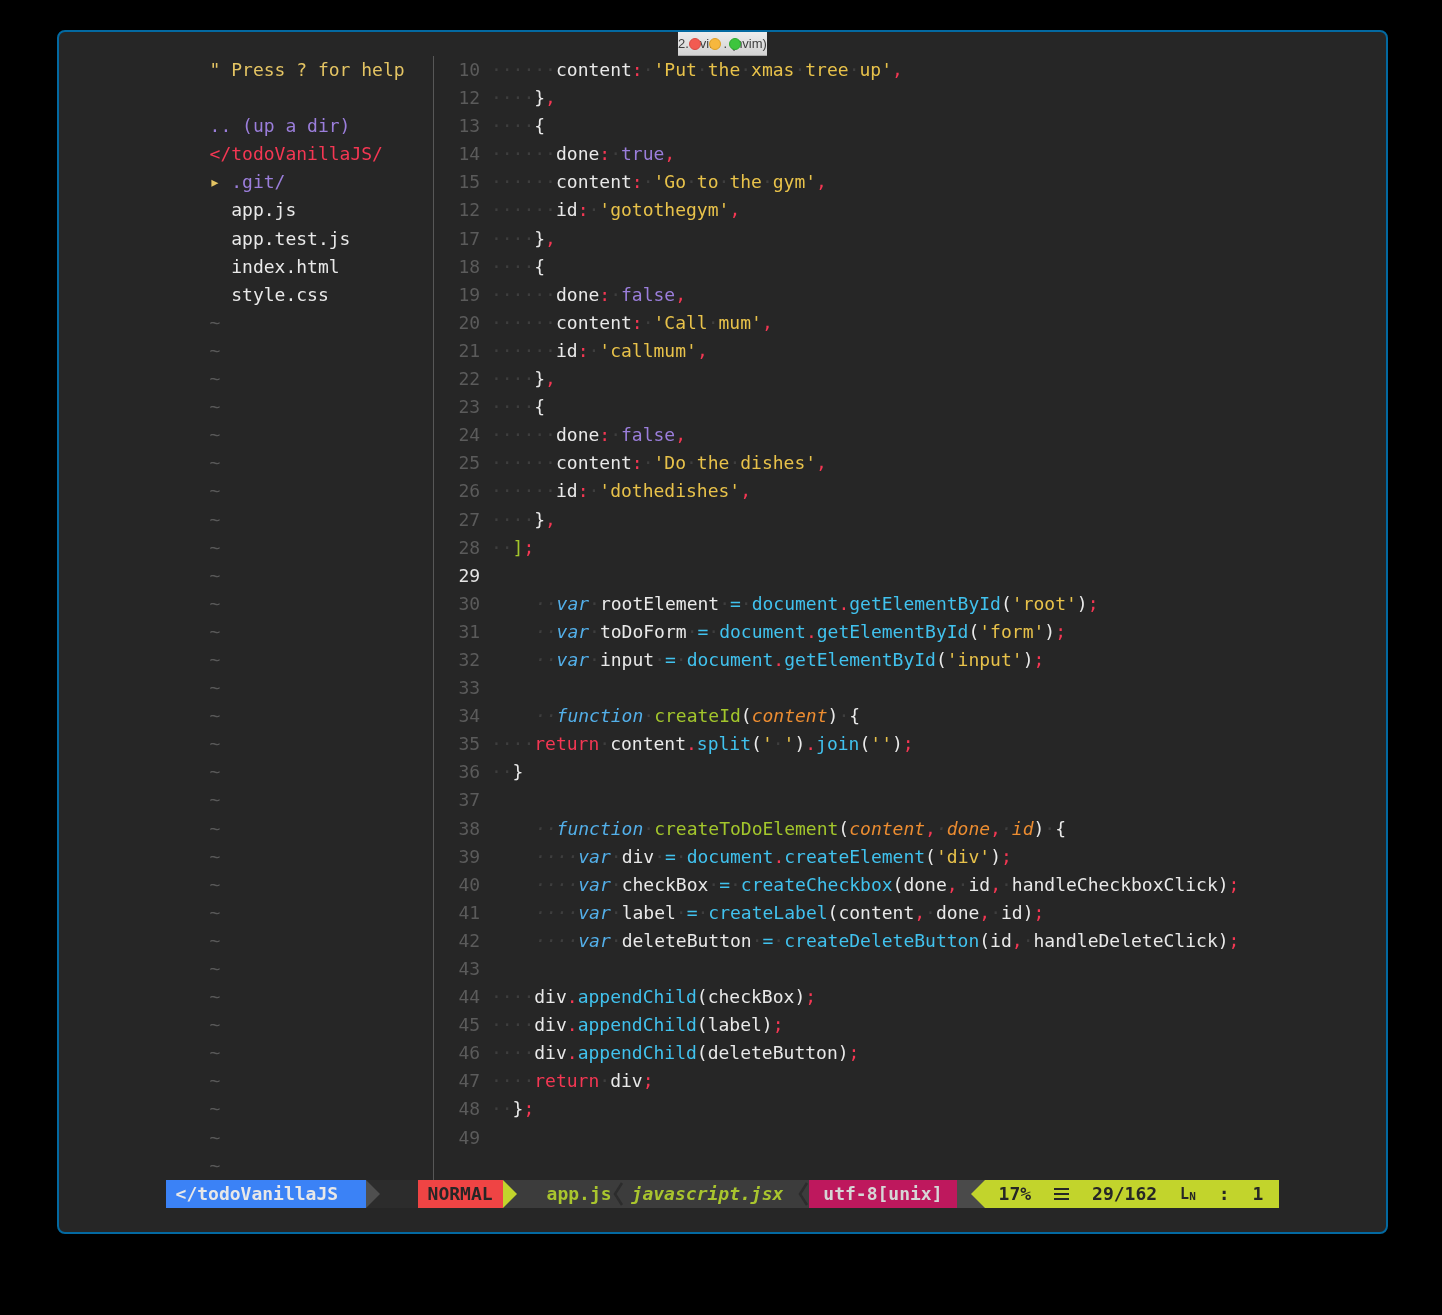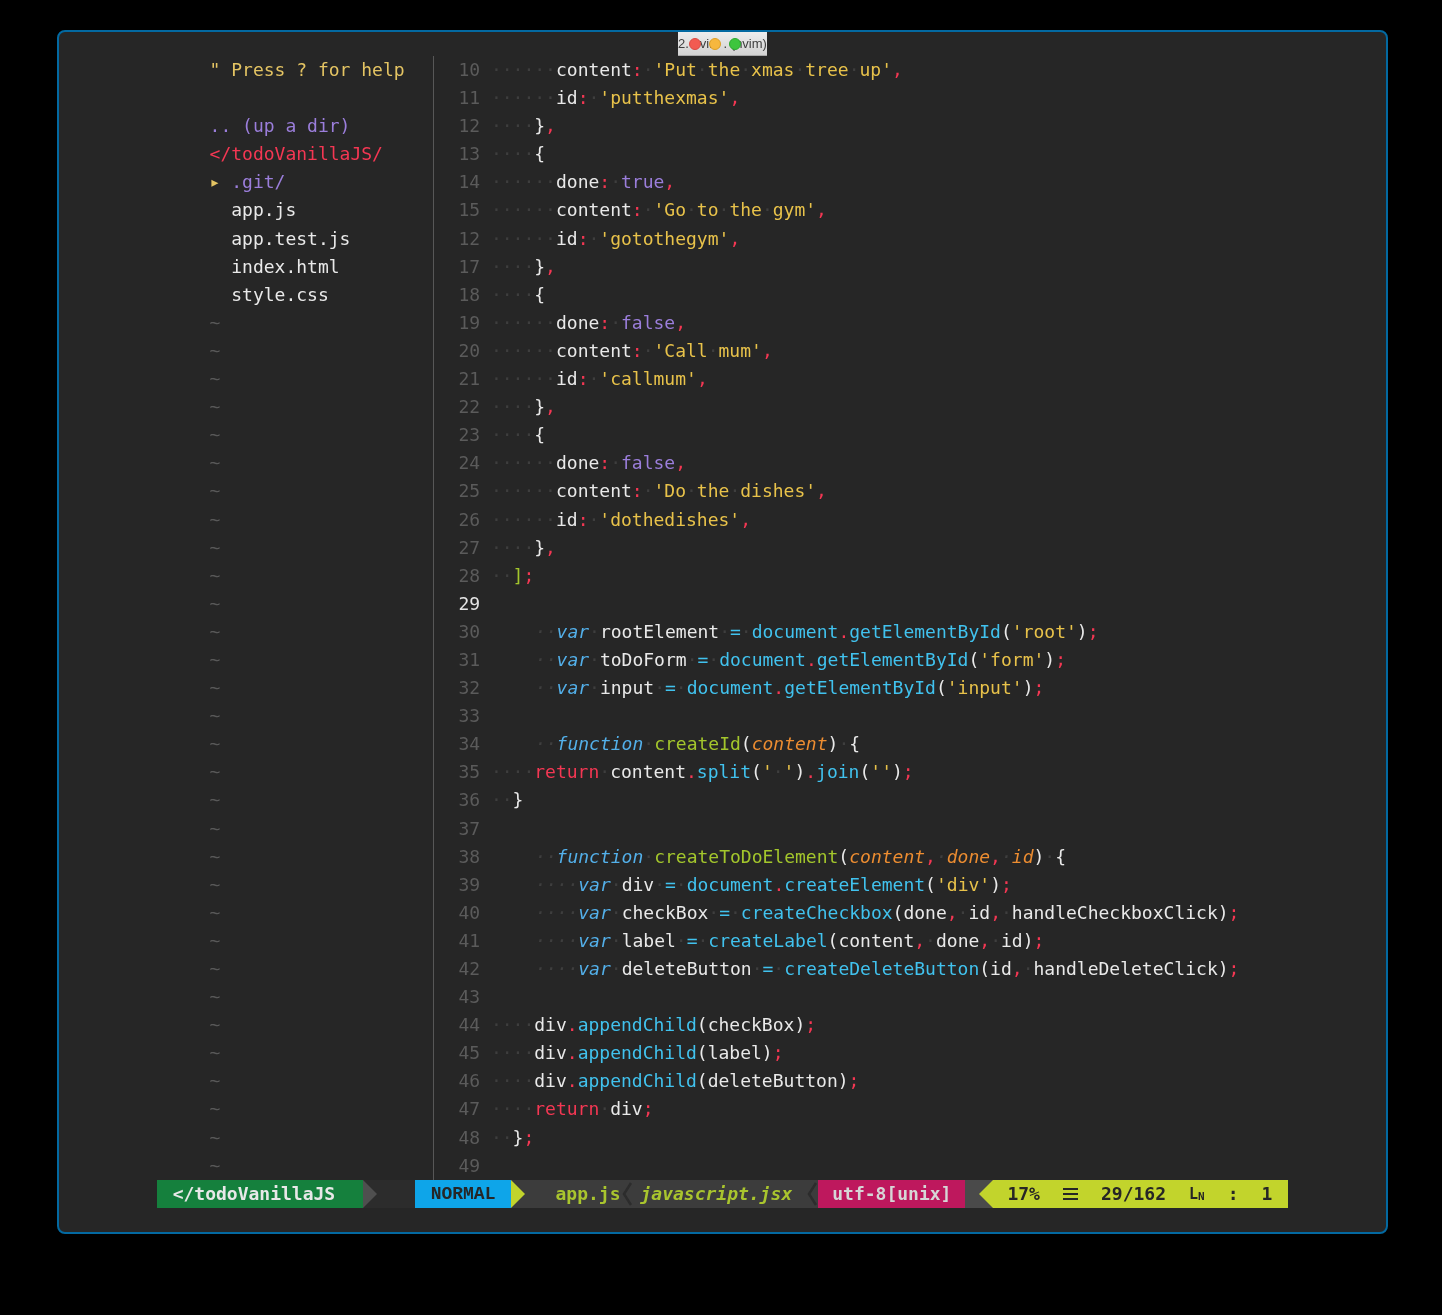--- a/index.html
+++ b/index.html
@@ -45,25 +45,25 @@
   .tk-pm{color:#ed8d31;font-style:italic;}
   .tk-bo{color:#9b7edb;}
   .tk-pu{color:#9b7edb;}
   .tk-nt{color:#585858;}
   .sp{color:#3e3e3e;}
   
   .statusline{
     flex:0 0 28px;display:flex;align-items:stretch;background:#3c3c3c;
     font-size:18px;font-weight:bold;line-height:28px;overflow:hidden;
   }
-  .sl-tree{flex:0 0 190px;background:#15803d;color:#e8e8e8;padding-left:16px;white-space:pre;}
+  .sl-tree{flex:0 0 190px;background:#3b82f6;color:#e8e8e8;padding-left:10px;white-space:pre;}
   .tri{width:0;height:0;flex:0 0 14px;}
   .tri-right-gray{border-top:14px solid transparent;border-bottom:14px solid transparent;border-left:14px solid #4f4f4f;background:#2c2c2c;}
   .sl-gap{flex:0 0 24px;background:#2c2c2c;}
-  .sl-mode{background:#0ea5e9;color:#262626;padding:0 16px;font-family:Liberation Mono, monospace;}
+  .sl-mode{background:#ef4444;color:#262626;padding:0 10px;}
   .tri-right-green{border-top:14px solid transparent;border-bottom:14px solid transparent;border-left:14px solid #c2d42c;background:#3c3c3c;}
   .sl-file{color:#a9c52e;padding-left:16px;}
   .sl-flex{flex:1;}
   .chev{flex:0 0 12px;align-self:center;}
   .sl-ft{color:#a9c52e;padding:0 14px 16px 8px;font-style:italic;}
   .sl-enc{background:#be185d;color:#d6d6d6;padding:0 14px;}
   .notch-left{width:0;height:0;flex:0 0 14px;border-top:14px solid transparent;border-bottom:14px solid transparent;border-right:14px solid #c2d42c;background:#4a4a4a;}
   .sl-pos{background:#c2d42c;color:#262626;display:flex;align-items:center;gap:23px;padding:0 16px 0 14px;}
   .burger{display:inline-flex;flex-direction:column;gap:2.5px;}
   .burger i{display:block;width:15px;height:2.5px;background:#262626;}
@@ -126,21 +126,20 @@
         <div class="row"><span class="tk-nt">~</span></div>
         <div class="row"><span class="tk-nt">~</span></div>
         <div class="row"><span class="tk-nt">~</span></div>
         <div class="row"><span class="tk-nt">~</span></div>
         <div class="row"><span class="tk-nt">~</span></div>
         <div class="row"><span class="tk-nt">~</span></div>
       </div>
     <div class="vsep"></div>
     <div class="editor" id="code-rows">
         <div class="row"><span class="lnum">10</span><span class="tk-w"><span class="sp">·</span><span class="sp">·</span><span class="sp">·</span><span class="sp">·</span><span class="sp">·</span><span class="sp">·</span>content</span><span class="tk-pk">:</span><span class="tk-st"><span class="sp">·</span>'Put<span class="sp">·</span>the<span class="sp">·</span>xmas<span class="sp">·</span>tree<span class="sp">·</span>up'</span><span class="tk-pk">,</span></div>
-        <div class="row"><span class="lnum">11</span><span class="tk-w"><span class="sp">·</span><span class="sp">·</span><span class="sp">·</span><span class="sp">·</span><span class="sp">·</span><span class="sp">·</span>id</span><span class="tk-pk">:</span><span class="tk-st"><span class="sp">·</span>'putthexmas'</span><span class="tk-pk">,</span></div>
         <div class="row"><span class="lnum">12</span><span class="tk-w"><span class="sp">·</span><span class="sp">·</span><span class="sp">·</span><span class="sp">·</span>}</span><span class="tk-pk">,</span></div>
         <div class="row"><span class="lnum">13</span><span class="tk-w"><span class="sp">·</span><span class="sp">·</span><span class="sp">·</span><span class="sp">·</span>{</span></div>
         <div class="row"><span class="lnum">14</span><span class="tk-w"><span class="sp">·</span><span class="sp">·</span><span class="sp">·</span><span class="sp">·</span><span class="sp">·</span><span class="sp">·</span>done</span><span class="tk-pk">:</span><span class="tk-bo"><span class="sp">·</span>true</span><span class="tk-pk">,</span></div>
         <div class="row"><span class="lnum">15</span><span class="tk-w"><span class="sp">·</span><span class="sp">·</span><span class="sp">·</span><span class="sp">·</span><span class="sp">·</span><span class="sp">·</span>content</span><span class="tk-pk">:</span><span class="tk-st"><span class="sp">·</span>'Go<span class="sp">·</span>to<span class="sp">·</span>the<span class="sp">·</span>gym'</span><span class="tk-pk">,</span></div>
         <div class="row"><span class="lnum">12</span><span class="tk-w"><span class="sp">·</span><span class="sp">·</span><span class="sp">·</span><span class="sp">·</span><span class="sp">·</span><span class="sp">·</span>id</span><span class="tk-pk">:</span><span class="tk-st"><span class="sp">·</span>'gotothegym'</span><span class="tk-pk">,</span></div>
         <div class="row"><span class="lnum">17</span><span class="tk-w"><span class="sp">·</span><span class="sp">·</span><span class="sp">·</span><span class="sp">·</span>}</span><span class="tk-pk">,</span></div>
         <div class="row"><span class="lnum">18</span><span class="tk-w"><span class="sp">·</span><span class="sp">·</span><span class="sp">·</span><span class="sp">·</span>{</span></div>
         <div class="row"><span class="lnum">19</span><span class="tk-w"><span class="sp">·</span><span class="sp">·</span><span class="sp">·</span><span class="sp">·</span><span class="sp">·</span><span class="sp">·</span>done</span><span class="tk-pk">:</span><span class="tk-bo"><span class="sp">·</span>false</span><span class="tk-pk">,</span></div>
         <div class="row"><span class="lnum">20</span><span class="tk-w"><span class="sp">·</span><span class="sp">·</span><span class="sp">·</span><span class="sp">·</span><span class="sp">·</span><span class="sp">·</span>content</span><span class="tk-pk">:</span><span class="tk-st"><span class="sp">·</span>'Call<span class="sp">·</span>mum'</span><span class="tk-pk">,</span></div>
         <div class="row"><span class="lnum">21</span><span class="tk-w"><span class="sp">·</span><span class="sp">·</span><span class="sp">·</span><span class="sp">·</span><span class="sp">·</span><span class="sp">·</span>id</span><span class="tk-pk">:</span><span class="tk-st"><span class="sp">·</span>'callmum'</span><span class="tk-pk">,</span></div>

